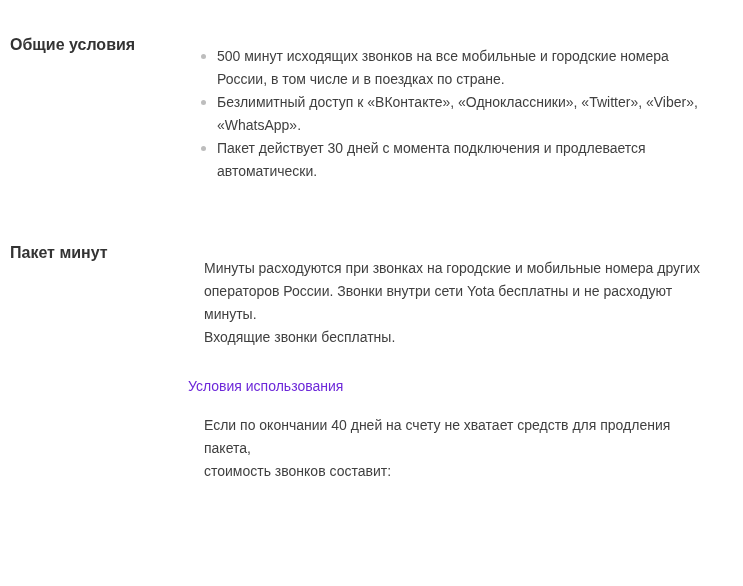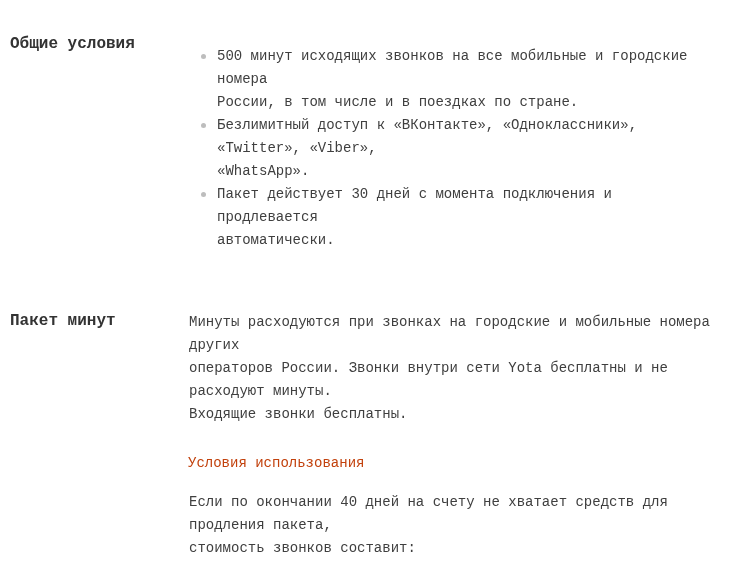--- a/index.html
+++ b/index.html
@@ -7,21 +7,21 @@
     padding: 0;
     background: #ffffff;
   }
   .page {
     position: relative;
     width: 743px;
     height: 586px;
     background: #ffffff;
     box-sizing: border-box;
     padding: 33px 13px 0 10px;
-    font-family: Liberation Mono, monospace;
+    font-family: Liberation Sans, sans-serif;
     font-size: 14px;
     line-height: 23px;
     color: #3f3f3f;
     overflow: hidden;
   }
   .section {
     display: grid;
     grid-template-columns: 178px 1fr;
     align-items: start;
   }
@@ -32,24 +32,24 @@
     font-size: 16px;
     font-weight: bold;
     color: #333333;
     line-height: 23px;
   }
   .content {
     min-width: 0;
   }
   .para {
     white-space: pre-line;
-    margin: 1px;
+    margin: 16px;
   }
   .subheading {
-    color: #c2410c;
+    color: #6d28d9;
     margin-top: 26px;
     line-height: 23px;
   }
   .para-after-subheading {
     margin-top: 22px;
   }
   .para-mid {
     margin-top: 16px;
   }
   .bullets {

